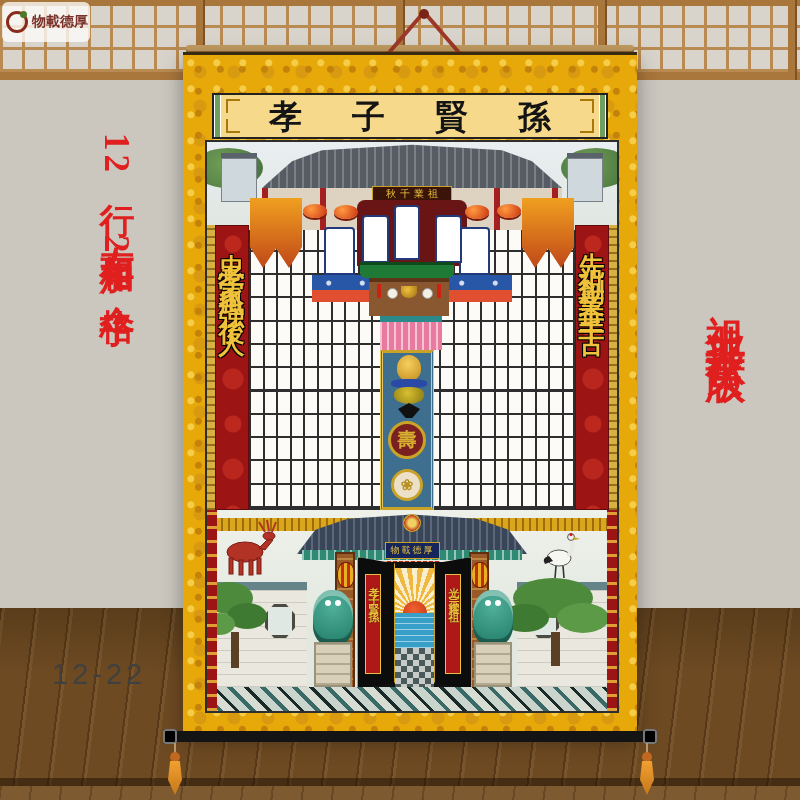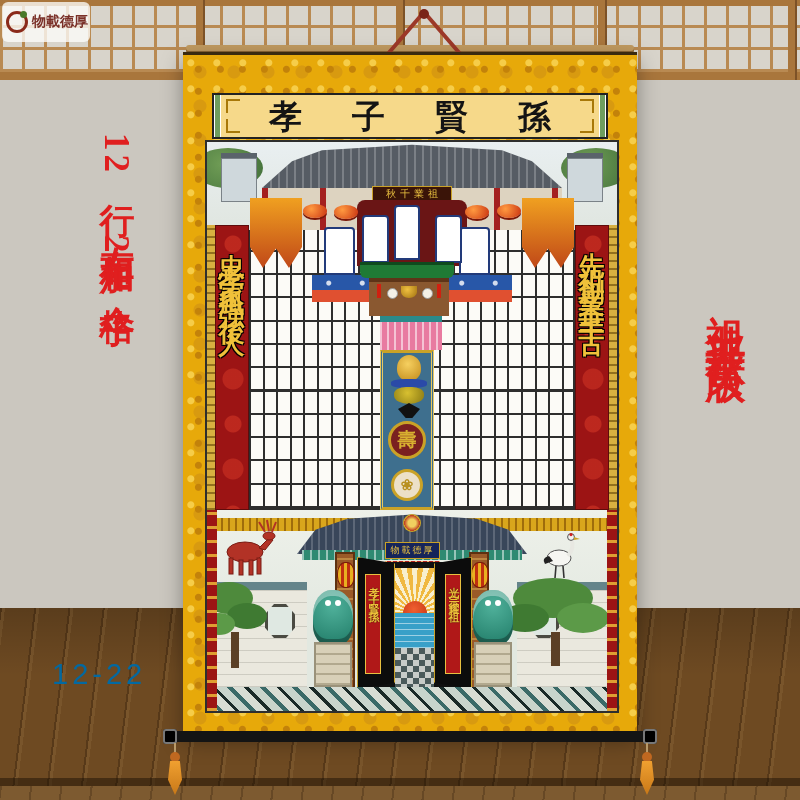--- a/index.html
+++ b/index.html
@@ -207,21 +207,21 @@
   .tassel-head{top:752px;width:10px;height:10px;border-radius:50%;background:#c06820;}
   .tassel-body{top:761px;width:14px;height:34px;
     background:linear-gradient(#f0a030,#c87818);
     clip-path:polygon(15% 0,85% 0,100% 55%,50% 100%,0 55%);}
 
   
   .note{writing-mode:vertical-rl;text-orientation:mixed;color:#e01f1f;
     font-family:"Liberation Serif",serif;font-weight:bold;}
   #note-left{left:92px;top:133px;font-size:35px;letter-spacing:4px;height:460px;}
   #note-right{left:698px;top:283px;font-size:40px;letter-spacing:10px;height:320px;}
-  #note-bottom{left:52px;top:658px;color:#0369a1;font-size:29px;letter-spacing:4px;
+  #note-bottom{left:52px;top:658px;color:#404040;font-size:29px;letter-spacing:4px;
     font-family:"Liberation Sans",sans-serif;}
 
   
   #watermark{left:2px;top:2px;width:88px;height:40px;background:rgba(252,252,250,.78);
     border-radius:6px;display:flex;align-items:center;padding:0 4px;box-sizing:border-box;}
   #wm-ring{width:22px;height:22px;border:3px solid #8a2a1a;border-radius:50%;
     box-sizing:border-box;position:relative;flex:0 0 auto;}
   #wm-ring:after{content:"";position:absolute;right:-2px;top:-3px;width:7px;height:7px;
     border-radius:50%;background:#4a7a2a;}
   #wm-text{color:#7a3028;font-size:14px;font-weight:bold;margin-left:4px;white-space:nowrap;}

